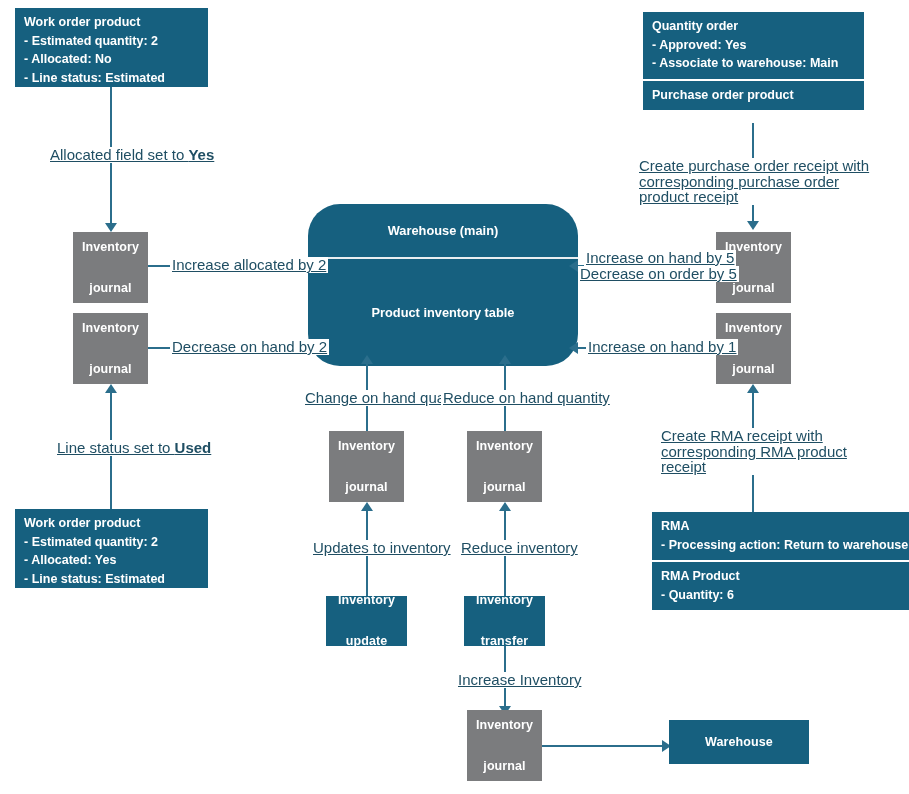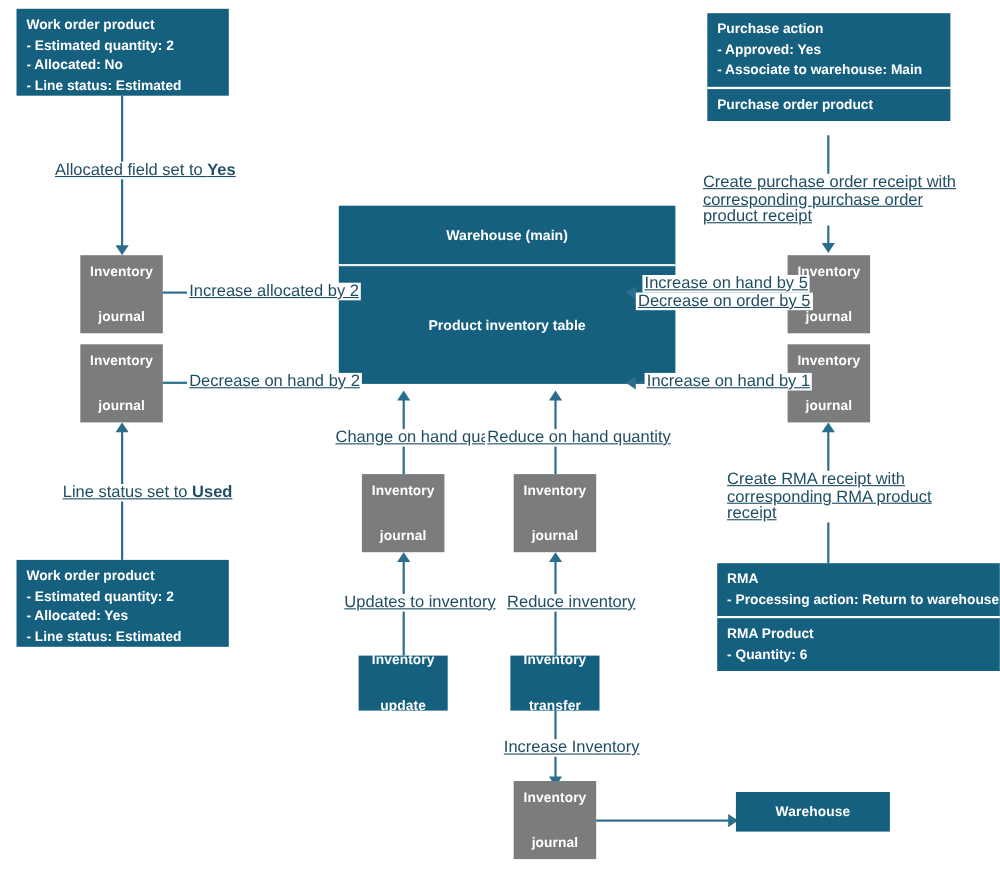--- a/index.html
+++ b/index.html
@@ -150,37 +150,37 @@
   </div>
 
   <div class="vline" style="left:110px;top:87px;height:138px;"></div>
   <div class="arrow down" style="left:104.8px;top:223px;"></div>
   <div class="elabel" style="left:48px;top:147px;">
     <span>Allocated field set to </span><b>Yes</b>
   </div>
 
   <div class="stack" style="left:643px;top:12px;width:221px;">
     <div class="panel">
-      <span class="ln">Purchase action</span>
+      <span class="ln">Quantity order</span>
       <span class="ln">- Approved: Yes</span>
       <span class="ln">- Associate to warehouse: Main</span>
     </div>
     <div class="panel">
       <span class="ln">Purchase order product</span>
     </div>
   </div>
 
   <div class="vline" style="left:752px;top:123px;height:100px;"></div>
   <div class="arrow down" style="left:746.8px;top:221px;"></div>
   <div class="elabel two" style="left:637px;top:158px;width:250px;text-align:left;line-height:15.5px;">
     <span>Create purchase order receipt with</span><br>
     <span>corresponding purchase order product receipt</span>
   </div>
 
-  <div class="whbox" style="left:308px;top:187px;width:306px;height:162px;">
+  <div class="whbox" style="left:308px;top:204px;width:270px;height:162px;border-radius:32px;">
     <div class="wh-top">
       <span>Warehouse (main)</span>
     </div>
     <div class="wh-body">
       <span>Product inventory table</span>
     </div>
   </div>
 
   <div class="node gray" style="left:73px;top:232px;width:75px;height:71px;">
     <span>Inventory</span>
@@ -273,21 +273,21 @@
   <div class="elabel" style="left:456px;top:672px;">Increase Inventory</div>
 
   <div class="node gray" style="left:467px;top:710px;width:75px;height:71px;">
     <span>Inventory</span>
     <span>journal</span>
   </div>
 
   <div class="hline" style="left:542px;top:745px;width:127px;"></div>
   <div class="arrow right" style="left:662px;top:739.8px;"></div>
 
-  <div class="node blue" style="left:669px;top:720px;width:140px;height:36px;">
+  <div class="node blue" style="left:669px;top:720px;width:140px;height:44px;">
     <span>Warehouse</span>
   </div>
 
   <div class="stack" style="left:652px;top:512px;width:294px;">
     <div class="panel">
       <span class="ln">RMA</span>
       <span class="ln">- Processing action: Return to warehouse</span>
     </div>
     <div class="panel">
       <span class="ln">RMA Product</span>

